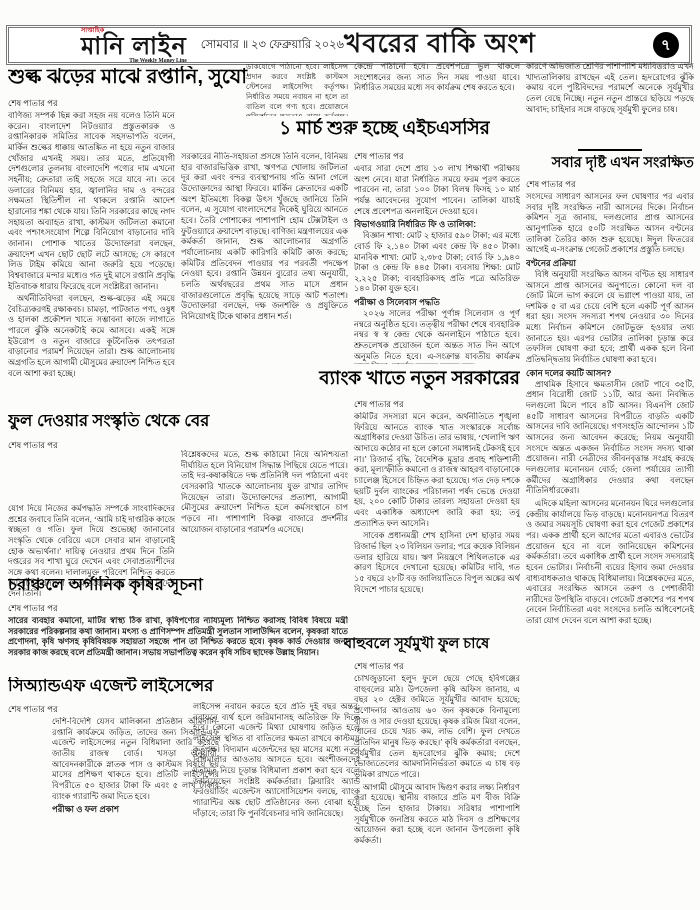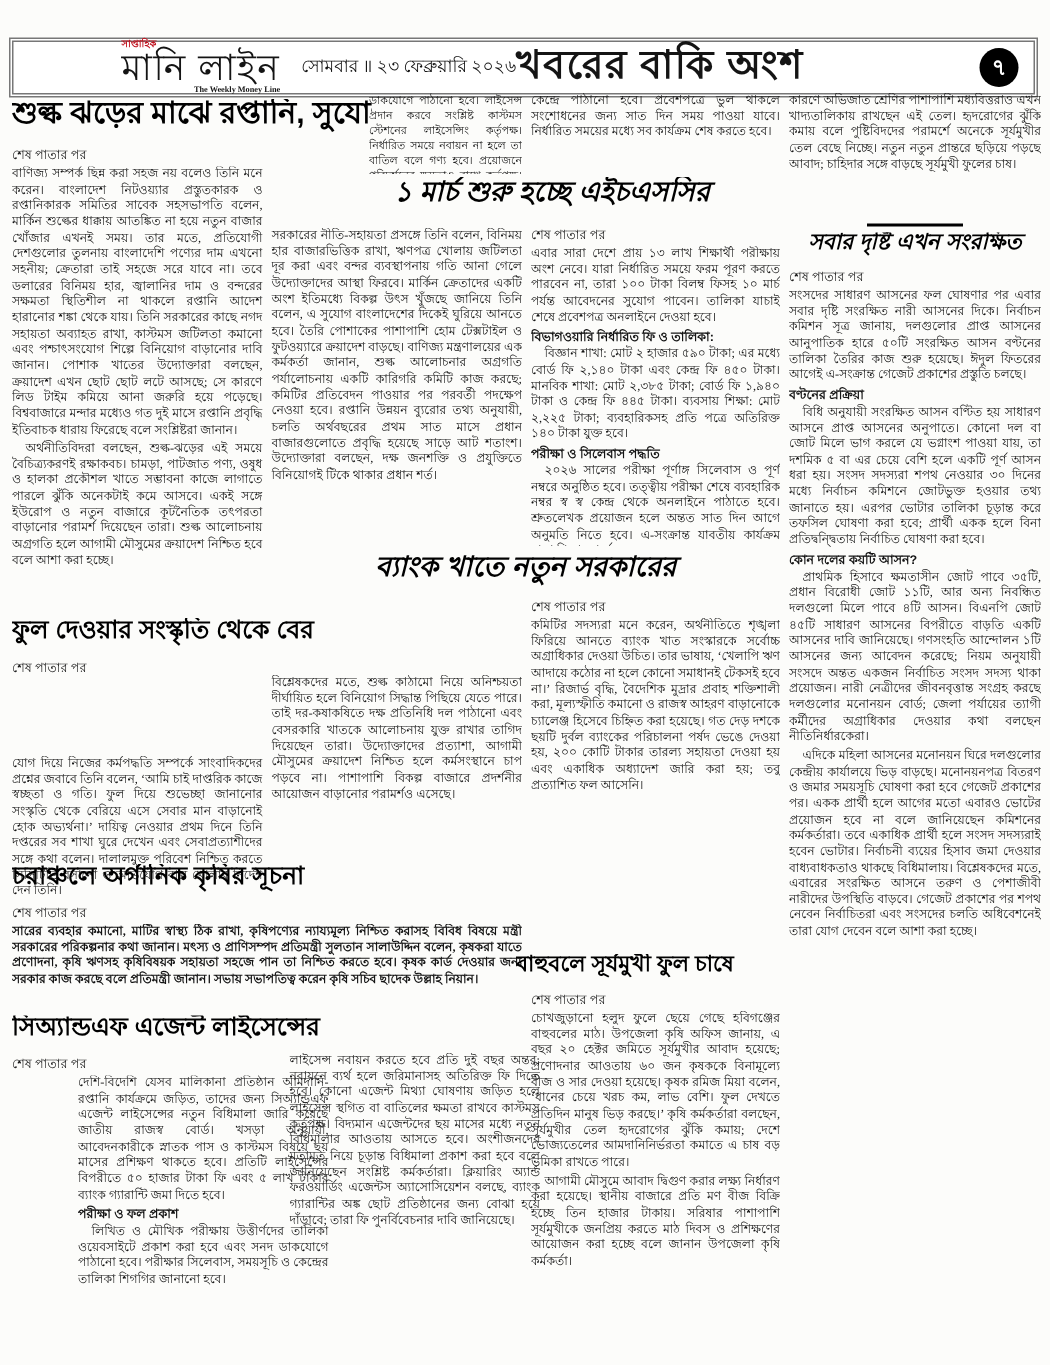--- a/index.html
+++ b/index.html
@@ -3,35 +3,35 @@
 <meta charset="utf-8">
 <style>
   html,body{margin:0;padding:0;background:#dcdcd8;}
   .page{position:relative;width:700px;height:910px;margin:0 auto;background:#fcfcfa;color:#141414;
         font-family:"Liberation Serif",serif;overflow:hidden;}
   
   .hdr{position:absolute;left:6px;top:25px;width:686px;height:40px;box-sizing:border-box;
        border:3px double #777;background:#fff;display:flex;align-items:center;padding:0 10px;}
   .mast{display:flex;flex-direction:column;line-height:1;margin-left:62px;}
   .mast .ed{font-size:6.5px;font-weight:bold;}
-  .mast .nm{font-size:24px;font-weight:400;font-family:"Liberation Sans",sans-serif;letter-spacing:1px;}
+  .mast .nm{font-size:24px;font-weight:700;font-family:"Liberation Sans",sans-serif;letter-spacing:1px;}
   .mast .sub{font-size:5.5px;font-weight:bold;text-align:right;}
   .dateline{font-size:11.5px;font-weight:normal;margin-left:14px;white-space:nowrap;}
   .sect{flex:1;text-align:left;font-size:26px;font-weight:700;font-family:"Liberation Sans",sans-serif;
         letter-spacing:1px;white-space:nowrap;}
   .pgbadge{width:26px;height:26px;border-radius:50%;background:#000;color:#fff;display:flex;
            align-items:center;justify-content:center;font-size:15px;font-weight:bold;flex:0 0 auto;}
   
   .abs{position:absolute;box-sizing:border-box;overflow:hidden;}
   .hl{font-family:"Liberation Sans",sans-serif;font-weight:800;color:#000;line-height:1.05;white-space:nowrap;}
   .h-xl{font-size:20px;}
   .h-lg{font-size:18.5px;}
   .h-md{font-size:16.5px;}
   .h-sm{font-size:14.5px;}
-  .center{text-align:center;font-style:italic;}
+  .center{text-align:right;}
   .kick{font-size:8.5px;font-weight:normal;line-height:1.1;}
   .body{font-size:8.2px;line-height:1.3;text-align:justify;}
   .body.tiny{font-size:7.3px;line-height:1.36;}
   .body .bp{margin:0 0 2px;text-indent:9px;}
   .body .bp:first-child{text-indent:0;}
   .body .sh{font-weight:bold;font-size:8.4px;margin:2px 0 1px;font-family:"Liberation Sans",sans-serif;}
   .rule{position:absolute;background:#000;}
 </style>
 </head>
 <body>
@@ -66,21 +66,20 @@
   <div class="abs kick" style="left:8px;top:604px;width:167px;height:11px;">শেষ পাতার পর</div>
   <div class="abs body" style="left:8px;top:616px;width:340px;height:57px;font-weight:bold;">
       <p class="bp">সারের ব্যবহার কমানো, মাটির স্বাস্থ্য ঠিক রাখা, কৃষিপণ্যের ন্যায্যমূল্য নিশ্চিত করাসহ বিবিধ বিষয়ে মন্ত্রী সরকারের পরিকল্পনার কথা জানান। মৎস্য ও প্রাণিসম্পদ প্রতিমন্ত্রী সুলতান সালাউদ্দিন বলেন, কৃষকরা যাতে প্রণোদনা, কৃষি ঋণসহ কৃষিবিষয়ক সহায়তা সহজে পান তা নিশ্চিত করতে হবে। কৃষক কার্ড দেওয়ার জন্য সরকার কাজ করছে বলে প্রতিমন্ত্রী জানান। সভায় সভাপতিত্ব করেন কৃষি সচিব ছাদেক উল্লাহ নিয়ান।</p>
     </div>
 
   <div class="abs hl h-md" style="left:8px;top:677px;width:252px;height:26px;">সিঅ্যান্ডএফ এজেন্ট লাইসেন্সের</div>
   <div class="abs kick" style="left:8px;top:705px;width:167px;height:11px;">শেষ পাতার পর</div>
   <div class="abs body" style="left:8px;top:717px;width:167px;height:189px;margin-left:44px;">
       <p class="bp">দেশি-বিদেশি যেসব মালিকানা প্রতিষ্ঠান আমদানি-রপ্তানি কার্যক্রমে জড়িত, তাদের জন্য সিঅ্যান্ডএফ এজেন্ট লাইসেন্সের নতুন বিধিমালা জারি করেছে জাতীয় রাজস্ব বোর্ড। খসড়া অনুযায়ী, আবেদনকারীকে স্নাতক পাস ও কাস্টমস বিষয়ে ছয় মাসের প্রশিক্ষণ থাকতে হবে। প্রতিটি লাইসেন্সের বিপরীতে ৫০ হাজার টাকা ফি এবং ৫ লাখ টাকার ব্যাংক গ্যারান্টি জমা দিতে হবে।</p>
       <div class="sh">পরীক্ষা ও ফল প্রকাশ</div>
-      <p class="bp">লিখিত ও মৌখিক পরীক্ষায় উত্তীর্ণদের তালিকা ওয়েবসাইটে প্রকাশ করা হবে এবং সনদ ডাকযোগে পাঠানো হবে। পরীক্ষার সিলেবাস, সময়সূচি ও কেন্দ্রের তালিকা শিগগির জানানো হবে।</p>
     </div>
 
   <div class="abs body tiny" style="left:246px;top:62px;width:102px;height:54px;">
       <p class="bp">ডাকযোগে পাঠানো হবে। লাইসেন্স প্রদান করবে সংশ্লিষ্ট কাস্টমস স্টেশনের লাইসেন্সিং কর্তৃপক্ষ। নির্ধারিত সময়ে নবায়ন না হলে তা বাতিল বলে গণ্য হবে। প্রয়োজনে পরিদর্শনের ক্ষমতাও রাখে কর্তৃপক্ষ। সংশ্লিষ্ট মহল এ উদ্যোগকে স্বাগত জানিয়েছে।</p>
     </div>
   <div class="abs body" style="left:181px;top:152px;width:167px;height:212px;">
       <p class="bp">সরকারের নীতি-সহায়তা প্রসঙ্গে তিনি বলেন, বিনিময় হার বাজারভিত্তিক রাখা, ঋণপত্র খোলায় জটিলতা দূর করা এবং বন্দর ব্যবস্থাপনায় গতি আনা গেলে উদ্যোক্তাদের আস্থা ফিরবে। মার্কিন ক্রেতাদের একটি অংশ ইতিমধ্যে বিকল্প উৎস খুঁজছে জানিয়ে তিনি বলেন, এ সুযোগ বাংলাদেশের দিকেই ঘুরিয়ে আনতে হবে। তৈরি পোশাকের পাশাপাশি হোম টেক্সটাইল ও ফুটওয়্যারে ক্রয়াদেশ বাড়ছে। বাণিজ্য মন্ত্রণালয়ের এক কর্মকর্তা জানান, শুল্ক আলোচনার অগ্রগতি পর্যালোচনায় একটি কারিগরি কমিটি কাজ করছে; কমিটির প্রতিবেদন পাওয়ার পর পরবর্তী পদক্ষেপ নেওয়া হবে। রপ্তানি উন্নয়ন ব্যুরোর তথ্য অনুযায়ী, চলতি অর্থবছরের প্রথম সাত মাসে প্রধান বাজারগুলোতে প্রবৃদ্ধি হয়েছে সাড়ে আট শতাংশ। উদ্যোক্তারা বলছেন, দক্ষ জনশক্তি ও প্রযুক্তিতে বিনিয়োগই টিকে থাকার প্রধান শর্ত।</p>
     </div>
   <div class="abs body" style="left:181px;top:450px;width:167px;height:122px;">
       <p class="bp">বিশ্লেষকদের মতে, শুল্ক কাঠামো নিয়ে অনিশ্চয়তা দীর্ঘায়িত হলে বিনিয়োগ সিদ্ধান্ত পিছিয়ে যেতে পারে। তাই দর-কষাকষিতে দক্ষ প্রতিনিধি দল পাঠানো এবং বেসরকারি খাতকে আলোচনায় যুক্ত রাখার তাগিদ দিয়েছেন তারা। উদ্যোক্তাদের প্রত্যাশা, আগামী মৌসুমের ক্রয়াদেশ নিশ্চিত হলে কর্মসংস্থানে চাপ পড়বে না। পাশাপাশি বিকল্প বাজারে প্রদর্শনীর আয়োজন বাড়ানোর পরামর্শও এসেছে।</p>
@@ -99,20 +98,21 @@
       <div class="sh">বিভাগওয়ারি নির্ধারিত ফি ও তালিকা:</div>
       <p class="bp">বিজ্ঞান শাখা: মোট ২ হাজার ৫৯০ টাকা; এর মধ্যে বোর্ড ফি ২,১৪০ টাকা এবং কেন্দ্র ফি ৪৫০ টাকা। মানবিক শাখা: মোট ২,৩৮৫ টাকা; বোর্ড ফি ১,৯৪০ টাকা ও কেন্দ্র ফি ৪৪৫ টাকা। ব্যবসায় শিক্ষা: মোট ২,২২৫ টাকা; ব্যবহারিকসহ প্রতি পত্রে অতিরিক্ত ১৪০ টাকা যুক্ত হবে।</p>
       <div class="sh">পরীক্ষা ও সিলেবাস পদ্ধতি</div>
       <p class="bp">২০২৬ সালের পরীক্ষা পূর্ণাঙ্গ সিলেবাস ও পূর্ণ নম্বরে অনুষ্ঠিত হবে। তত্ত্বীয় পরীক্ষা শেষে ব্যবহারিক নম্বর স্ব স্ব কেন্দ্র থেকে অনলাইনে পাঠাতে হবে। শ্রুতলেখক প্রয়োজন হলে অন্তত সাত দিন আগে অনুমতি নিতে হবে। এ-সংক্রান্ত যাবতীয় কার্যক্রম ঢাকা শিক্ষা বোর্ডের সমন্বয়ে করতে হবে।</p>
     </div>
 
   <div class="abs hl h-lg center" style="left:181px;top:368px;width:339px;height:28px;">ব্যাংক খাতে নতুন সরকারের</div>
   <div class="abs kick" style="left:354px;top:400px;width:166px;height:11px;">শেষ পাতার পর</div>
   <div class="abs body" style="left:354px;top:412px;width:166px;height:216px;">
       <p class="bp">কমিটির সদস্যরা মনে করেন, অর্থনীতিতে শৃঙ্খলা ফিরিয়ে আনতে ব্যাংক খাত সংস্কারকে সর্বোচ্চ অগ্রাধিকার দেওয়া উচিত। তার ভাষায়, ‘খেলাপি ঋণ আদায়ে কঠোর না হলে কোনো সমাধানই টেকসই হবে না।’ রিজার্ভ বৃদ্ধি, বৈদেশিক মুদ্রার প্রবাহ শক্তিশালী করা, মূল্যস্ফীতি কমানো ও রাজস্ব আহরণ বাড়ানোকে চ্যালেঞ্জ হিসেবে চিহ্নিত করা হয়েছে। গত দেড় দশকে ছয়টি দুর্বল ব্যাংকের পরিচালনা পর্ষদ ভেঙে দেওয়া হয়, ২০০ কোটি টাকার তারল্য সহায়তা দেওয়া হয় এবং একাধিক অধ্যাদেশ জারি করা হয়; তবু প্রত্যাশিত ফল আসেনি।</p>
+      <p class="bp">সাবেক প্রধানমন্ত্রী শেখ হাসিনা দেশ ছাড়ার সময় রিজার্ভ ছিল ২৩ বিলিয়ন ডলার; পরে কয়েক বিলিয়ন ডলার হারিয়ে যায়। ঋণ নিয়ন্ত্রণে শিথিলতাকে এর কারণ হিসেবে দেখানো হয়েছে। কমিটির দাবি, গত ১৫ বছরে ২৮টি বড় জালিয়াতিতে বিপুল অঙ্কের অর্থ বিদেশে পাচার হয়েছে।</p>
     </div>
 
   <div class="abs hl h-sm" style="left:344px;top:636px;width:166px;height:24px;">বাহুবলে সূর্যমুখী ফুল চাষে</div>
   <div class="abs kick" style="left:354px;top:662px;width:166px;height:11px;">শেষ পাতার পর</div>
   <div class="abs body" style="left:354px;top:674px;width:166px;height:232px;">
       <p class="bp">চোখজুড়ানো হলুদ ফুলে ছেয়ে গেছে হবিগঞ্জের বাহুবলের মাঠ। উপজেলা কৃষি অফিস জানায়, এ বছর ২০ হেক্টর জমিতে সূর্যমুখীর আবাদ হয়েছে; প্রণোদনার আওতায় ৬০ জন কৃষককে বিনামূল্যে বীজ ও সার দেওয়া হয়েছে। কৃষক রমিজ মিয়া বলেন, ‘ধানের চেয়ে খরচ কম, লাভ বেশি। ফুল দেখতে প্রতিদিন মানুষ ভিড় করছে।’ কৃষি কর্মকর্তারা বলছেন, সূর্যমুখীর তেল হৃদরোগের ঝুঁকি কমায়; দেশে ভোজ্যতেলের আমদানিনির্ভরতা কমাতে এ চাষ বড় ভূমিকা রাখতে পারে।</p>
       <p class="bp">আগামী মৌসুমে আবাদ দ্বিগুণ করার লক্ষ্য নির্ধারণ করা হয়েছে। স্থানীয় বাজারে প্রতি মণ বীজ বিক্রি হচ্ছে তিন হাজার টাকায়। সরিষার পাশাপাশি সূর্যমুখীকে জনপ্রিয় করতে মাঠ দিবস ও প্রশিক্ষণের আয়োজন করা হচ্ছে বলে জানান উপজেলা কৃষি কর্মকর্তা।</p>
     </div>
 
   <div class="abs body" style="left:526px;top:62px;width:168px;height:84px;">

